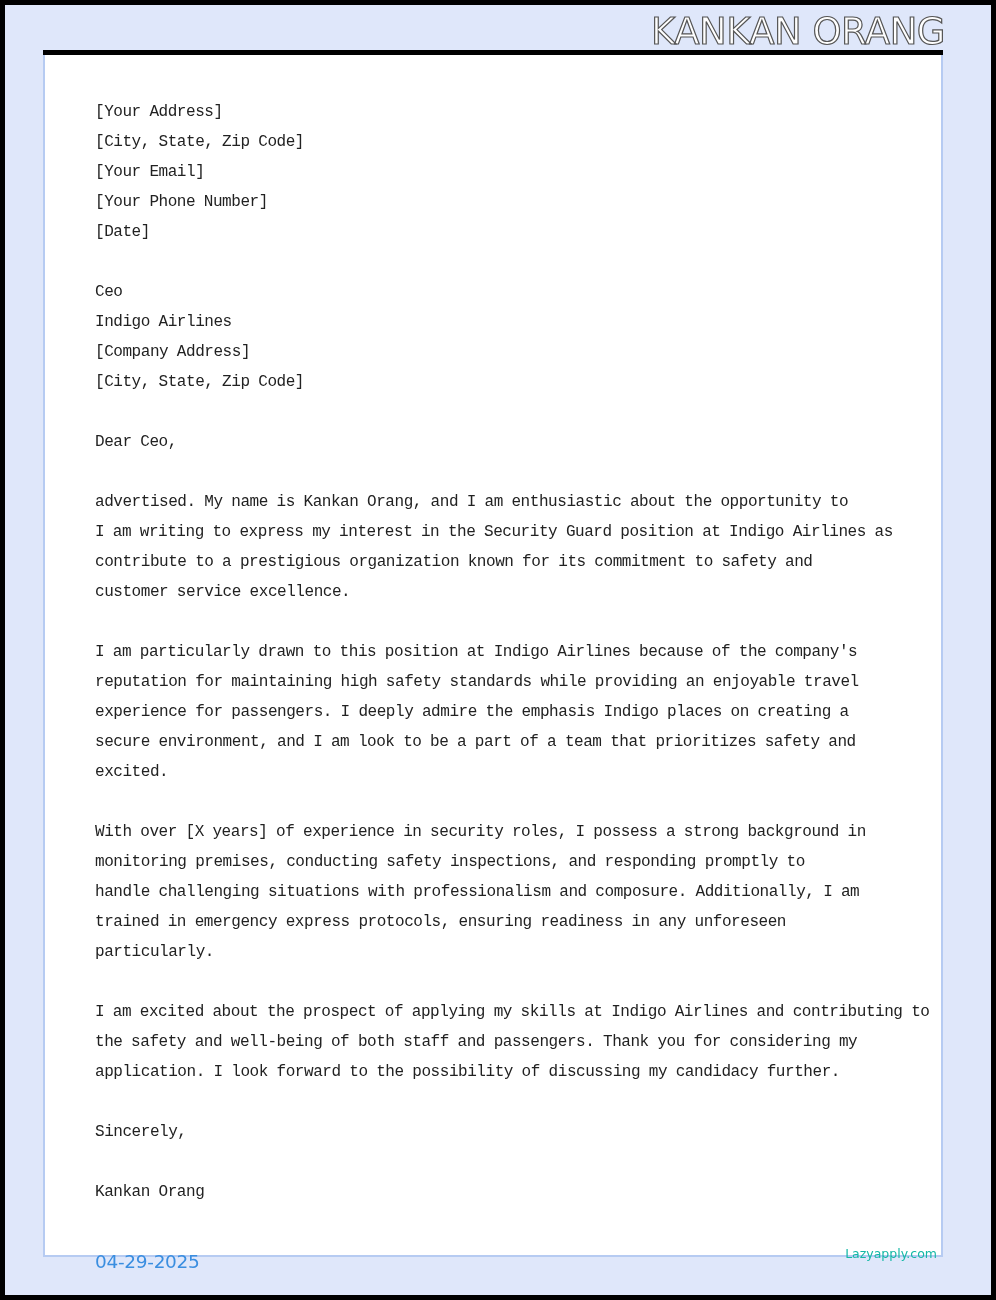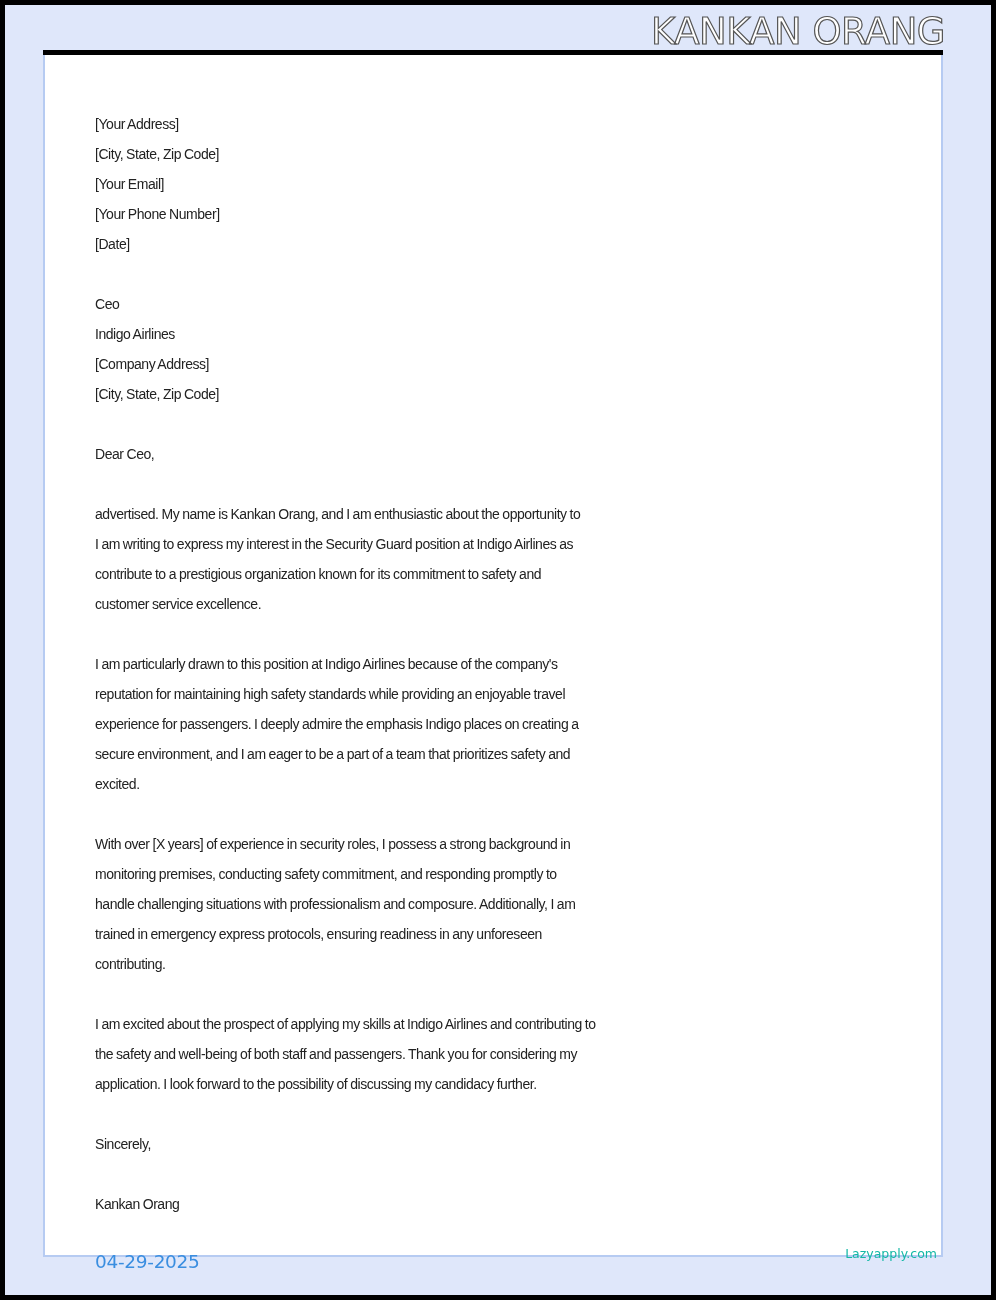--- a/index.html
+++ b/index.html
@@ -53,27 +53,26 @@
       top: 50px;
       width: 900px;
       height: 5px;
       background: #000000;
     }
     .letter {
       position: absolute;
       left: 95px;
       top: 97px;
       width: 810px;
-      font-family: Liberation Sans, sans-serif;
-      font-size: 14px;
+      font-family: Liberation Mono, monospace;
+      font-size: 16px;
       line-height: 30px;
       color: #222222;
       letter-spacing: -0.45px;
       word-spacing: -0.5px;
-      margin-top: 12px;
     }
     .letter .line { display: block; white-space: nowrap; }
     .letter .gap { display: block; height: 30px; }
     .letter p {
       margin: 0;
     }
     .date-footer {
       position: absolute;
       left: 95px;
       top: 1247px;
@@ -127,31 +126,31 @@
     <span class="line">I am writing to express my interest in the Security Guard position at Indigo Airlines as</span>
     <span class="line">contribute to a prestigious organization known for its commitment to safety and</span>
     <span class="line">customer service excellence.</span>
   </p>
   <span class="gap"></span>
 
   <p>
     <span class="line">I am particularly drawn to this position at Indigo Airlines because of the company's</span>
     <span class="line">reputation for maintaining high safety standards while providing an enjoyable travel</span>
     <span class="line">experience for passengers. I deeply admire the emphasis Indigo places on creating a</span>
-    <span class="line">secure environment, and I am eager to be a part of a team that prioritizes safety and</span>
+    <span class="line">secure environment, and I am look to be a part of a team that prioritizes safety and</span>
     <span class="line">excited.</span>
   </p>
   <span class="gap"></span>
 
   <p>
     <span class="line">With over [X years] of experience in security roles, I possess a strong background in</span>
-    <span class="line">monitoring premises, conducting safety commitment, and responding promptly to</span>
+    <span class="line">monitoring premises, conducting safety inspections, and responding promptly to</span>
     <span class="line">handle challenging situations with professionalism and composure. Additionally, I am</span>
     <span class="line">trained in emergency express protocols, ensuring readiness in any unforeseen</span>
-    <span class="line">contributing.</span>
+    <span class="line">particularly.</span>
   </p>
   <span class="gap"></span>
 
   <p>
     <span class="line">I am excited about the prospect of applying my skills at Indigo Airlines and contributing to</span>
     <span class="line">the safety and well-being of both staff and passengers. Thank you for considering my</span>
     <span class="line">application. I look forward to the possibility of discussing my candidacy further.</span>
   </p>
   <span class="gap"></span>
 

